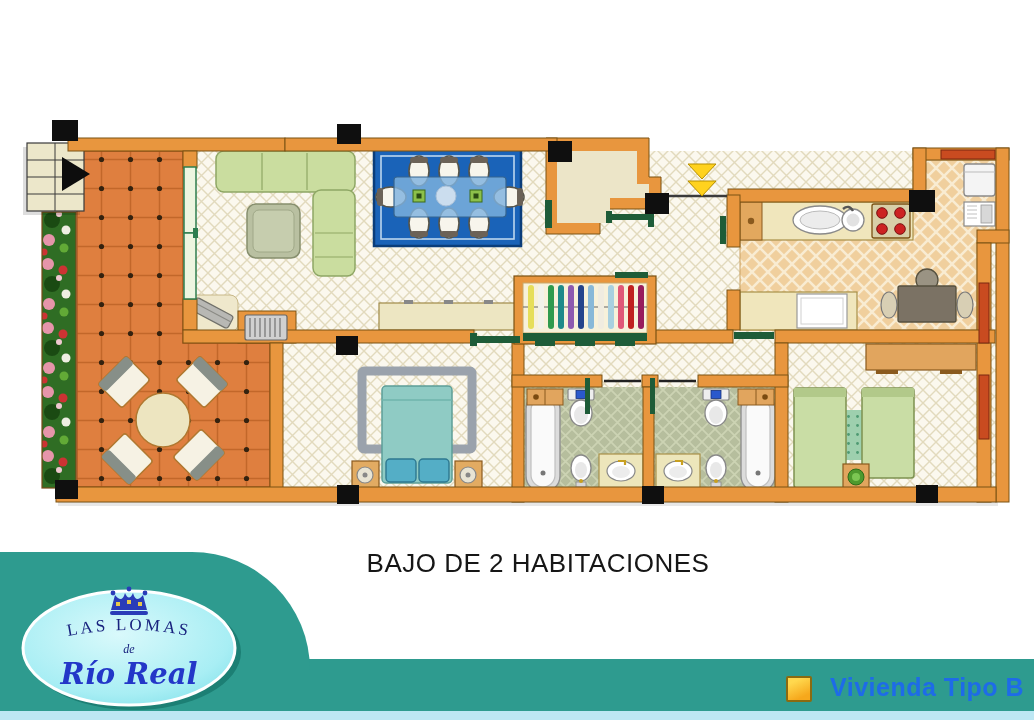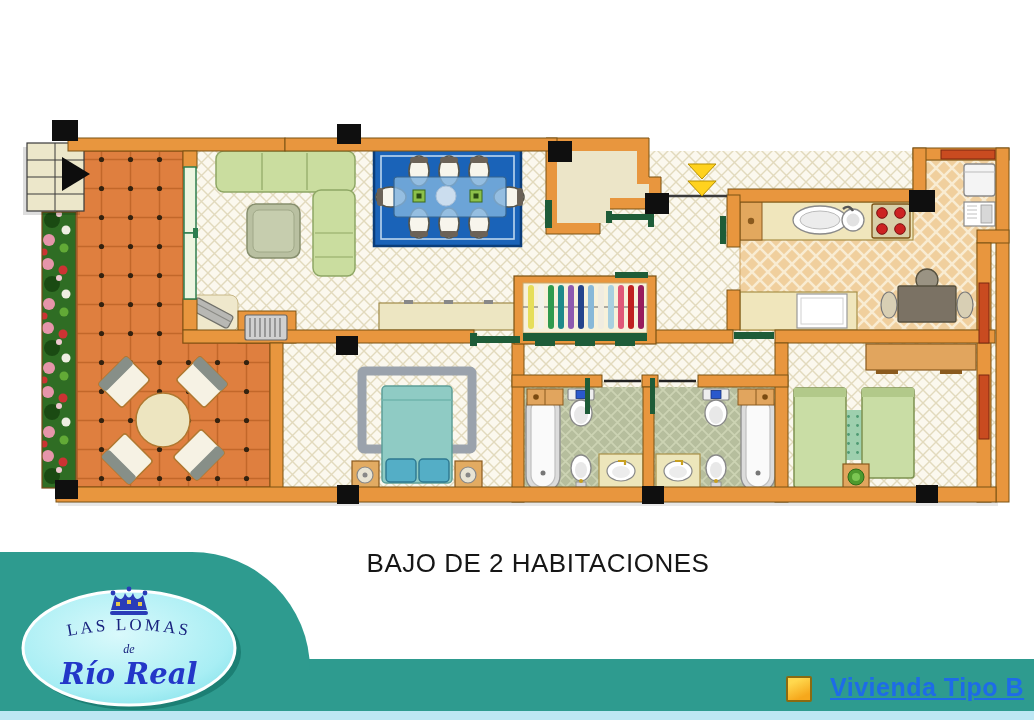--- a/index.html
+++ b/index.html
@@ -26,21 +26,21 @@
     background:var(--strip,#BDE7F3);
   }
   .legend { position:absolute; left:786px; top:672px; display:flex; align-items:center; }
   .legend-swatch {
     width:22px; height:22px; margin-top:4px;
     background:linear-gradient(155deg,#ffd84e 20%, var(--swatch_orange,#F6A81C) 80%);
     border:2px solid #8a6a10; border-radius:2px;
   }
   .legend-label {
     margin-left:18px; font-size:25px; font-weight:bold;
-    color:var(--legend_blue,#1E6BE8); letter-spacing:.5px;text-decoration:underline;
+    color:var(--legend_blue,#1E6BE8); letter-spacing:.5px;
   }
   svg { position:absolute; left:0; top:0; }
 </style>
 </head>
 <body>
 
 <div class="page">
 
   <svg width="1034" height="720" viewBox="0 0 1034 720">
     <defs>

